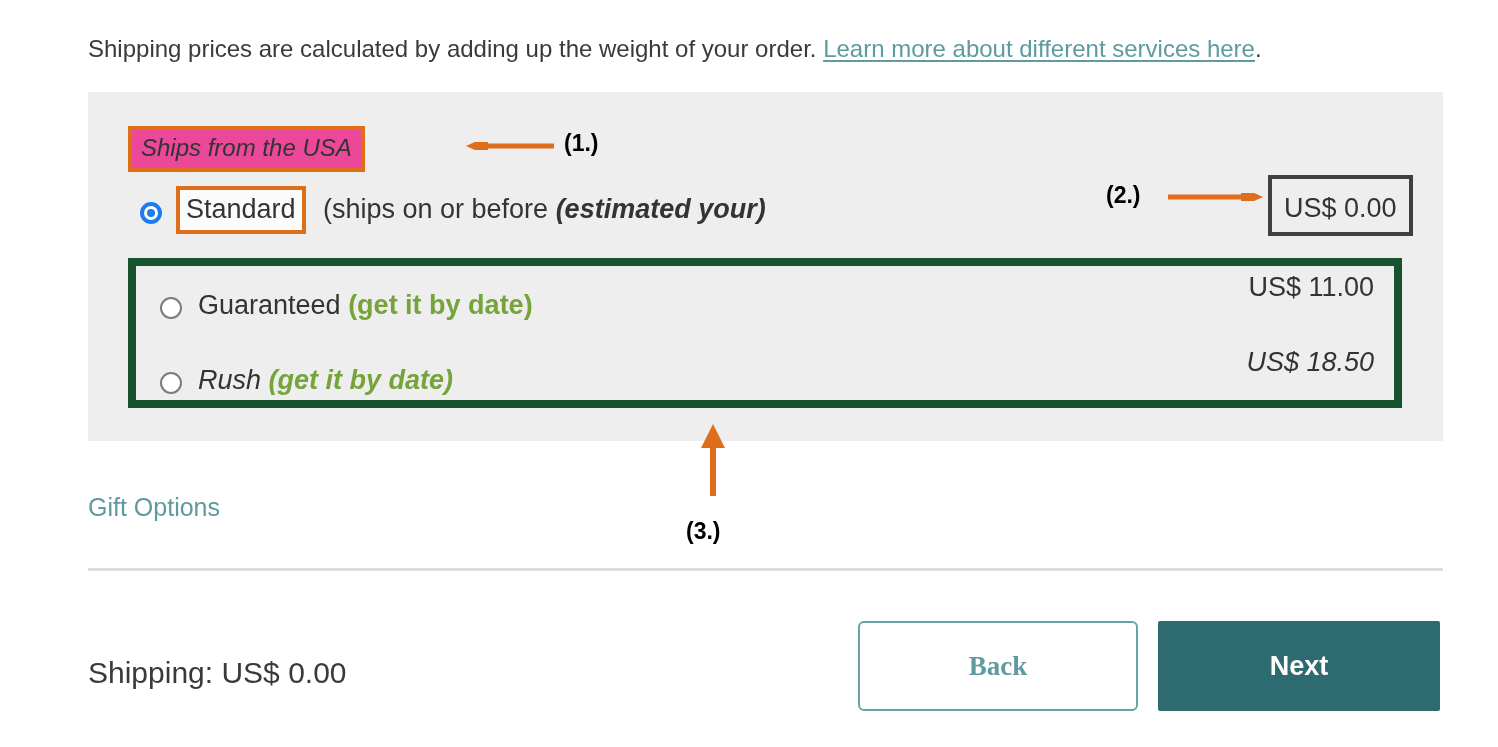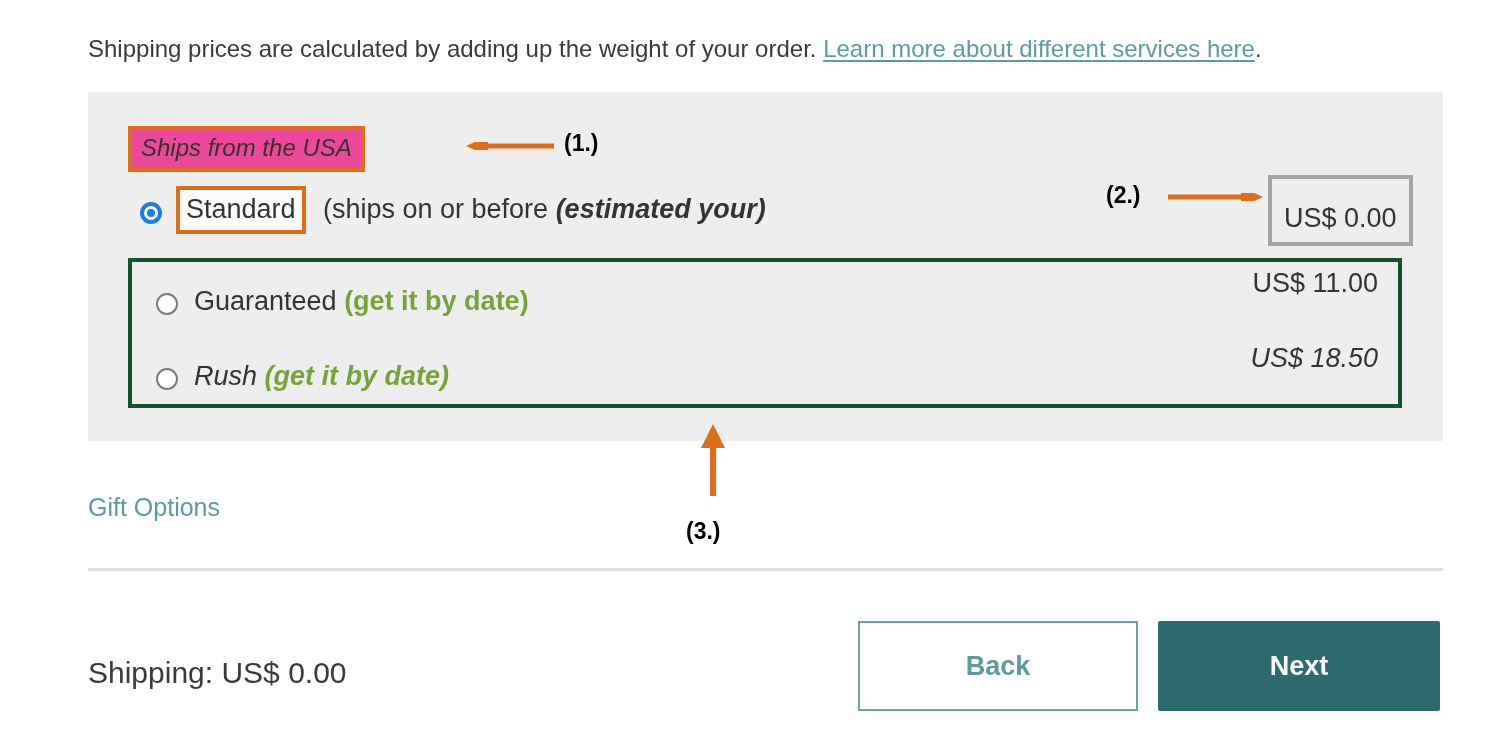--- a/index.html
+++ b/index.html
@@ -166,36 +166,36 @@
     left: 62px;
     top: 13px;
     width: 95px;
     height: 8px;
   }
 
   #standard-price-box {
     position: absolute;
     left: 1180px;
     top: 83px;
-    border: 4px solid #a3a3a3;
-    padding: 20px 12px 5px 12px;
+    border: 4px solid #404040;
+    padding: 10px 12px 5px 12px;
     font-size: 27px;
     line-height: 38px;
     color: #333333;
     white-space: nowrap;
   }
 
   
   #options-group-box {
     position: absolute;
     left: 40px;
     top: 166px;
     width: 1274px;
     height: 150px;
-    border: 4px solid #14532d;
+    border: 8px solid #14532d;
     box-sizing: border-box;
   }
   .option-row {
     position: absolute;
     left: 0;
     width: 100%;
     height: 75px;
   }
   #row-guaranteed { top: 0px; }
   #row-rush { top: 75px; font-style: italic; }
@@ -283,24 +283,24 @@
     white-space: nowrap;
     margin-top: 25px;
   }
   #back-button {
     position: absolute;
     left: 858px;
     top: 621px;
     width: 280px;
     height: 90px;
     border: 2px solid #6aa3a6;
-    border-radius: 0;
+    border-radius: 6px;
     background: #ffffff;
     color: #5e9a9e;
-    font-family: Liberation Sans, sans-serif;
+    font-family: Liberation Serif, serif;
     font-size: 27px;
     font-weight: bold;
     cursor: pointer;
     box-sizing: border-box;
   }
   #next-button {
     position: absolute;
     left: 1158px;
     top: 621px;
     width: 282px;

